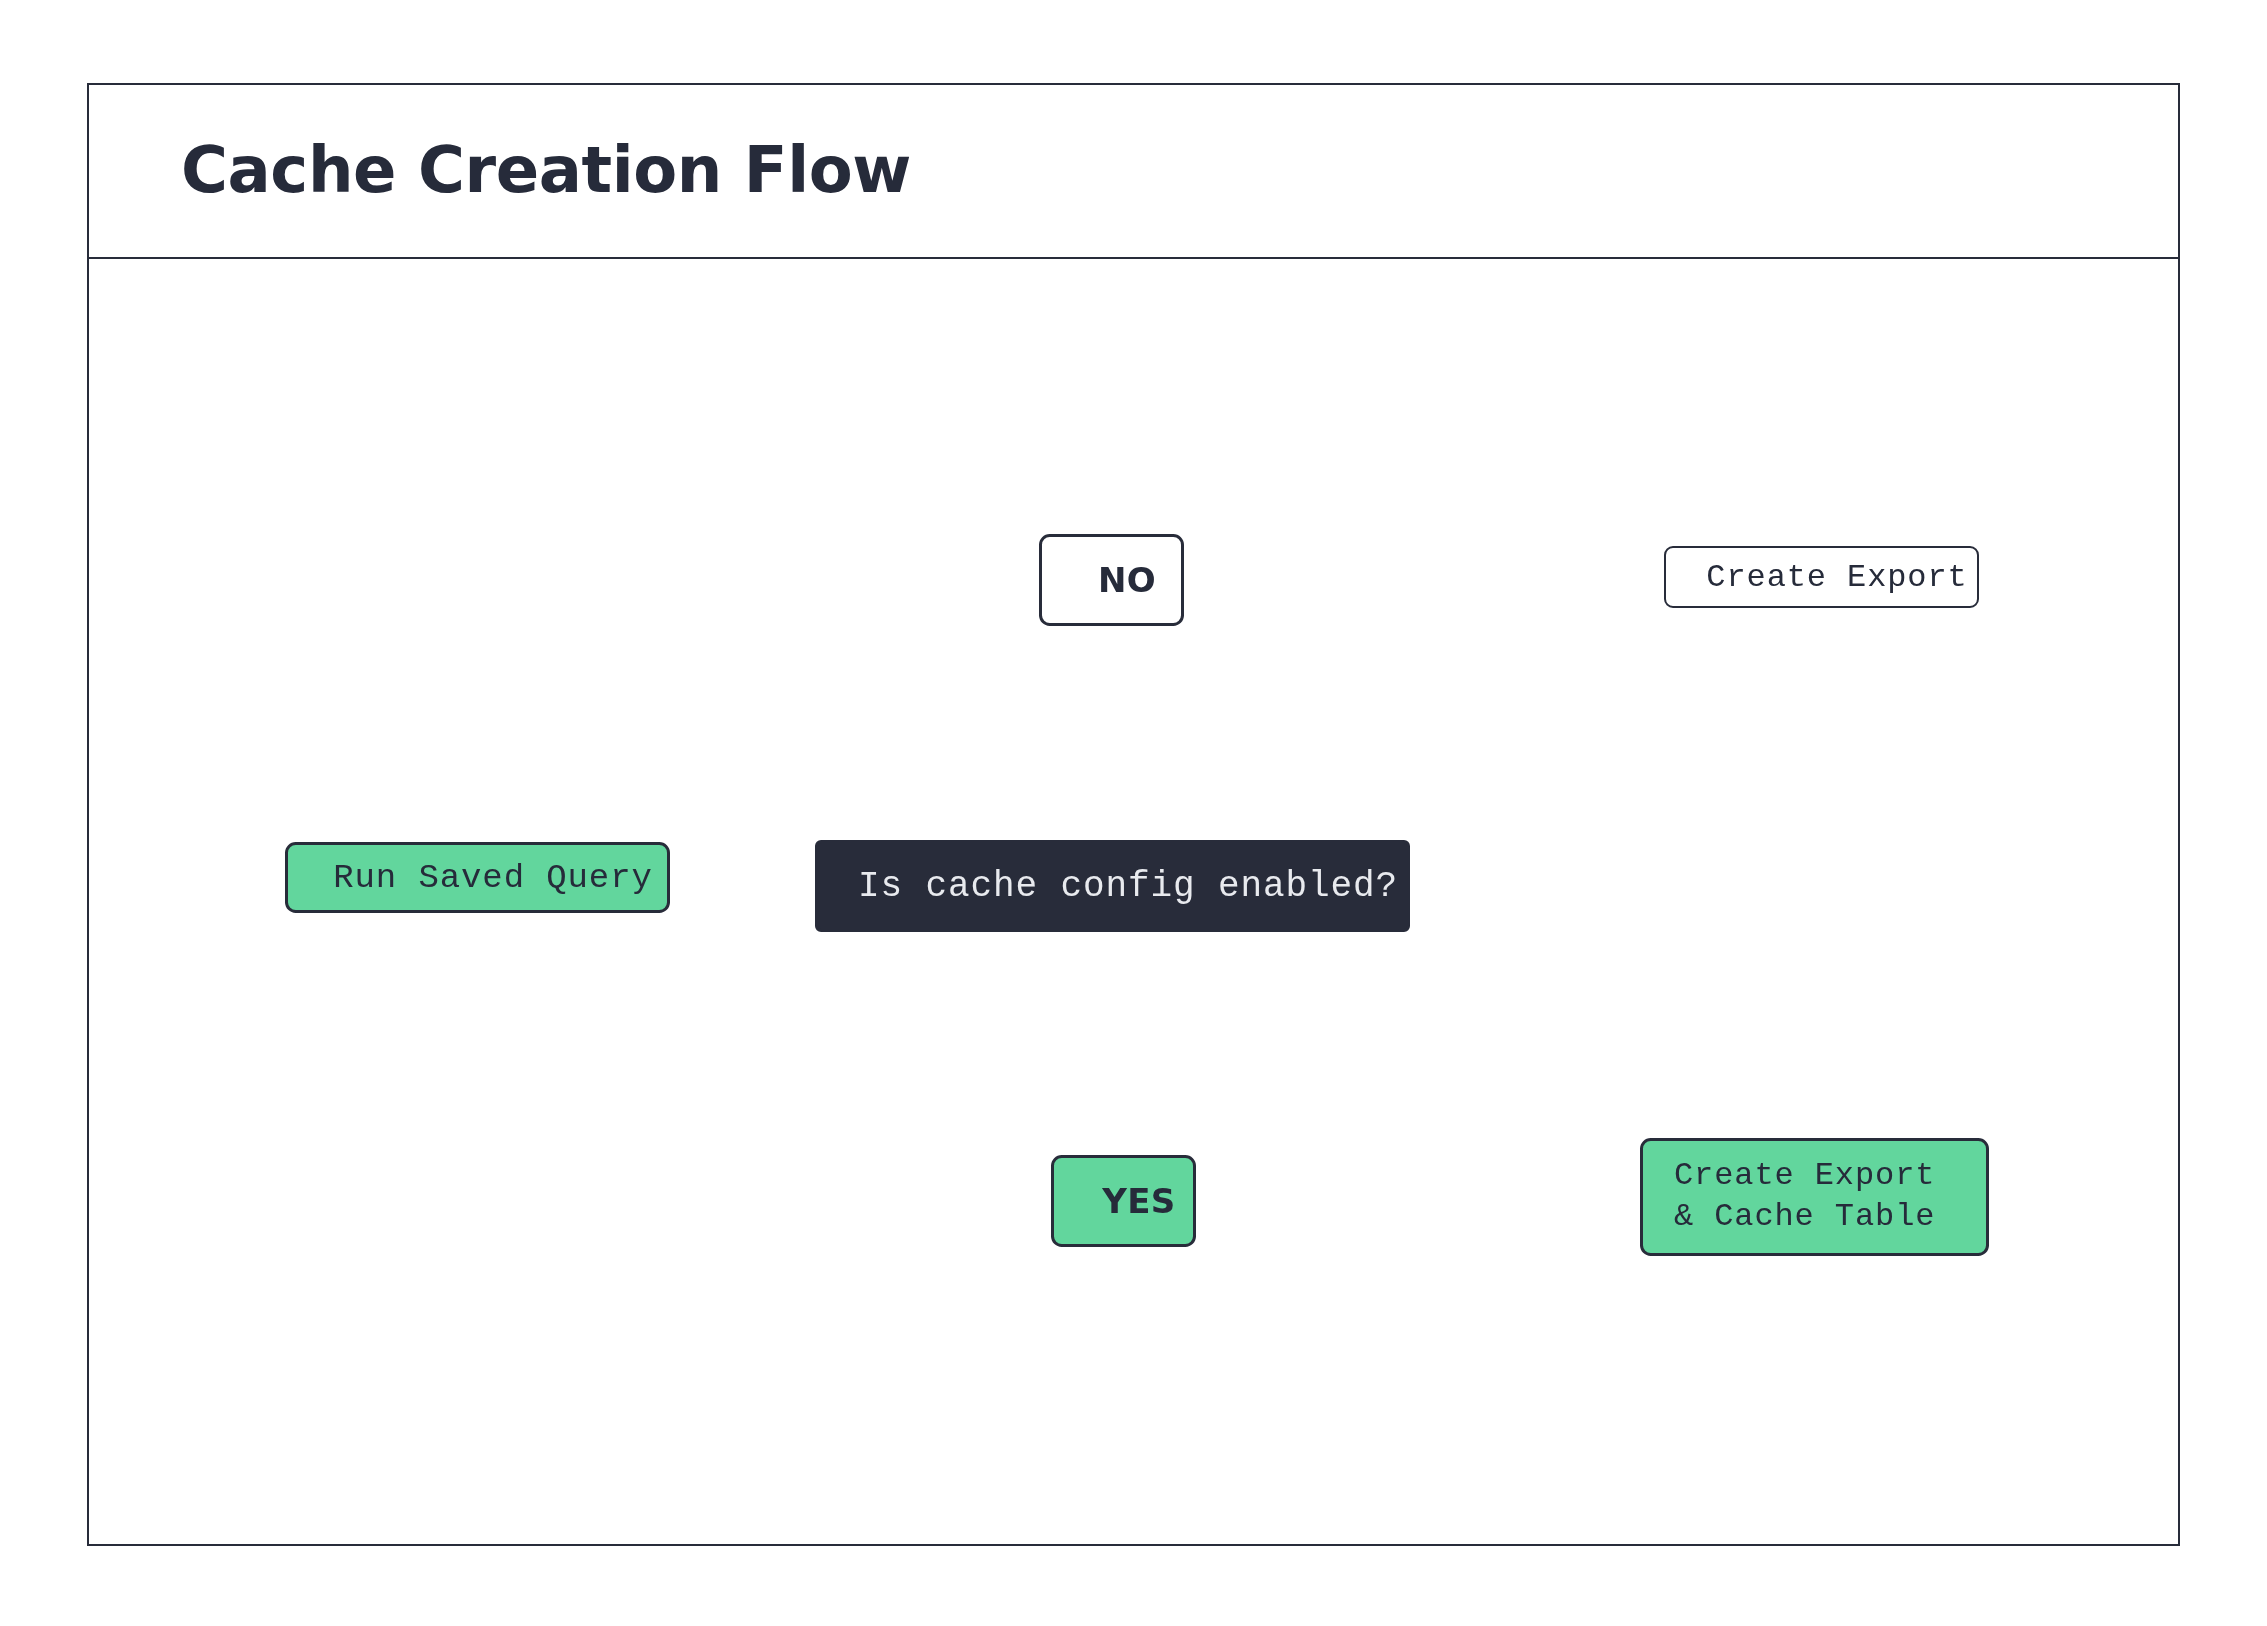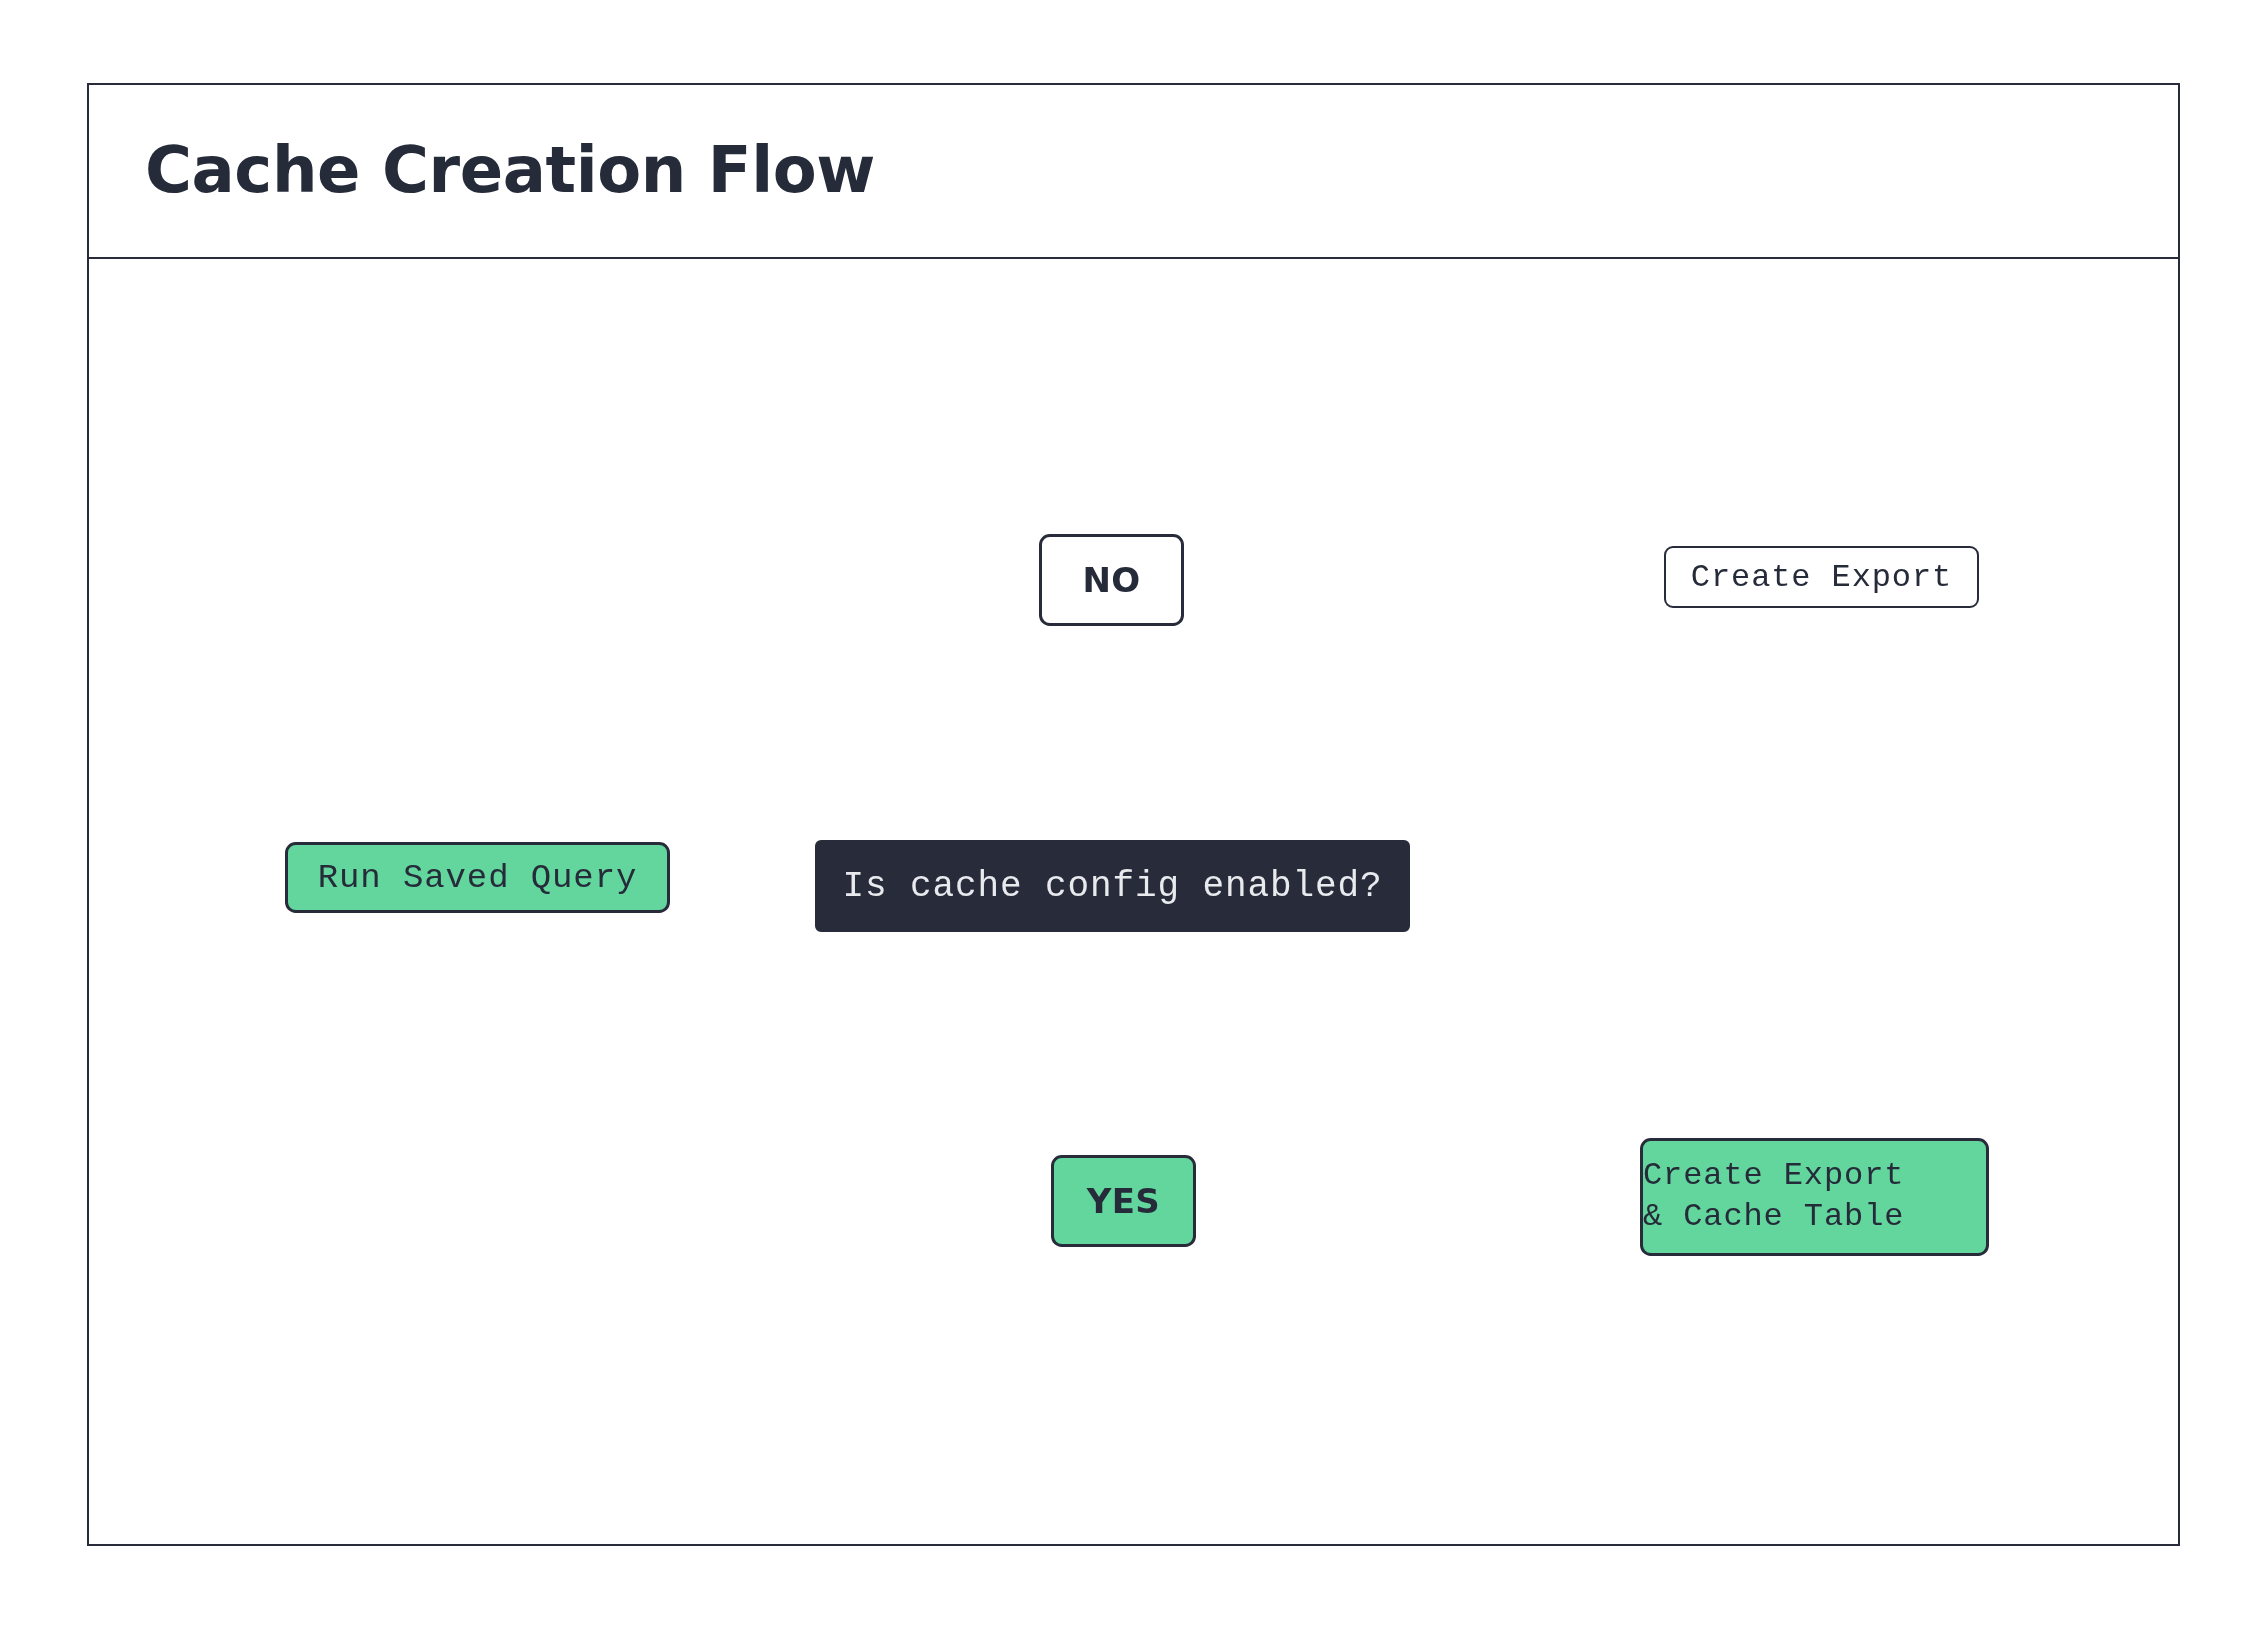--- a/index.html
+++ b/index.html
@@ -37,21 +37,21 @@
     left: 87px;
     top: 83px;
     width: 2093px;
     height: 176px;
     border-bottom: 2.7px solid #282c3a;
     box-sizing: border-box;
     display: flex;
     align-items: center;
   }
   .frame-title {
-    margin-left: 58px;
+    margin-left: 94px;
     font-family: "DejaVu Sans", "Liberation Sans", sans-serif;
     font-size: 64px;
     font-weight: 700;
     color: #262b3a;
     letter-spacing: -0.4px;
     line-height: 1;
     white-space: nowrap;
   }
 
   
@@ -68,20 +68,21 @@
   .node {
     position: absolute;
     box-sizing: border-box;
     display: flex;
     align-items: center;
     justify-content: center;
     text-align: center;
     border: 3.6px solid #282c3a;
     border-radius: 10.7px;
     white-space: pre;
+    padding-left: 31px;
   }
 
   .node-mono {
     font-family: Liberation Mono, monospace;
   }
   .node-sans {
     font-family: "DejaVu Sans", "Liberation Sans", sans-serif;
     font-weight: 700;
   }
 

